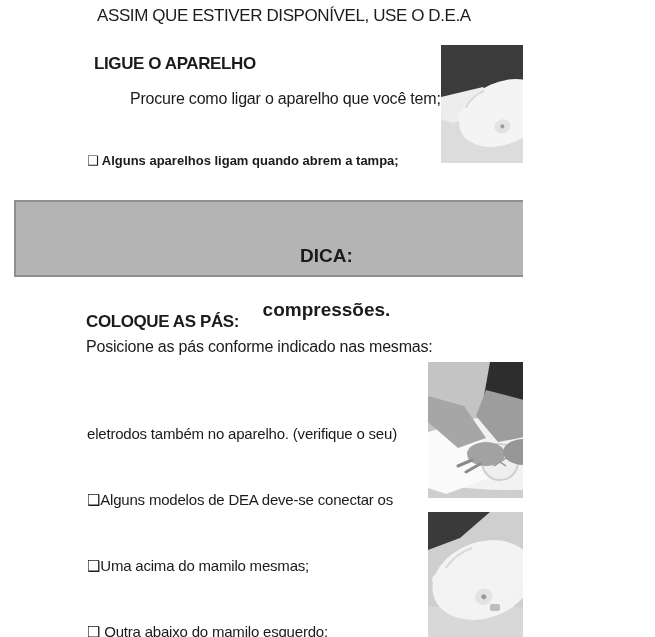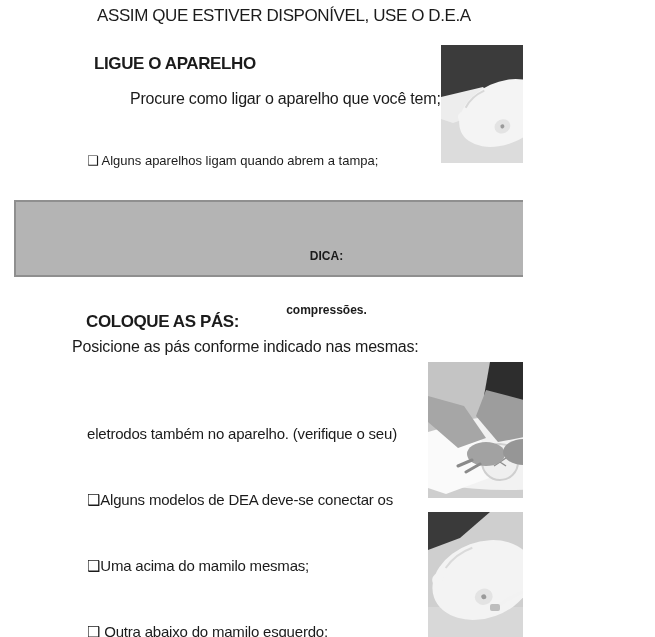--- a/index.html
+++ b/index.html
@@ -12,33 +12,33 @@
   .title {
     left:97px; top:6px; font-size:17px; letter-spacing:-0.4px; white-space:pre;
   }
   .h1 {
     font-weight:bold; font-size:17px; letter-spacing:-0.4px; white-space:pre;
   }
   #h-ligue { left:94px; top:54px; }
   #h-pas   { left:86px; top:312px; }
   .intro { font-size:16px; letter-spacing:-0.2px; white-space:pre; }
   #intro-ligue { left:94px; top:90px;margin-left:36px; }
-  #intro-pas   { left:72px; top:338px; }
+  #intro-pas   { left:86px; top:338px; }
   .bullets-bold {
-    left:87px; top:116px; font-size:13px; font-weight:normal;
+    left:87px; top:116px; font-size:13px; font-weight:bold;
     line-height:18px; white-space:pre-wrap;
   }
   .checklist {
     left:87px; top:379px; font-size:15px; line-height:22px;
     letter-spacing:-0.2px; white-space:pre-wrap;
   }
   .dica-box {
     left:14px; top:200px; width:625px; height:77px; box-sizing:border-box;
     background:#b4b4b4; border:2px solid #8f8f8f;
-    text-align:center; font-weight:bold; font-size:12px; line-height:18px;
+    text-align:center; font-weight:bold; font-size:19px; line-height:18px;
     padding-top:9px; white-space:pre-wrap;
   }
   .photo { position:absolute; line-height:0; }
   #photo1 { left:441px; top:45px;  width:196px; height:118px; }
   #photo2 { left:428px; top:362px; width:205px; height:136px; }
   #photo3 { left:428px; top:512px; width:205px; height:125px; }
 </style>
 </head>
 <body>
 

